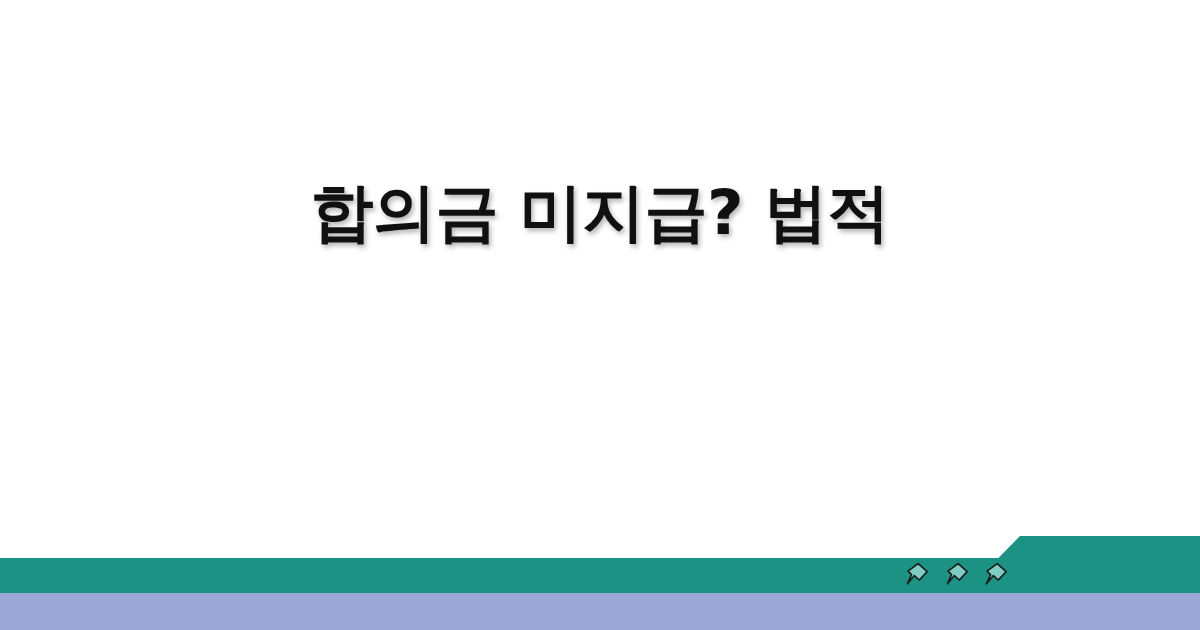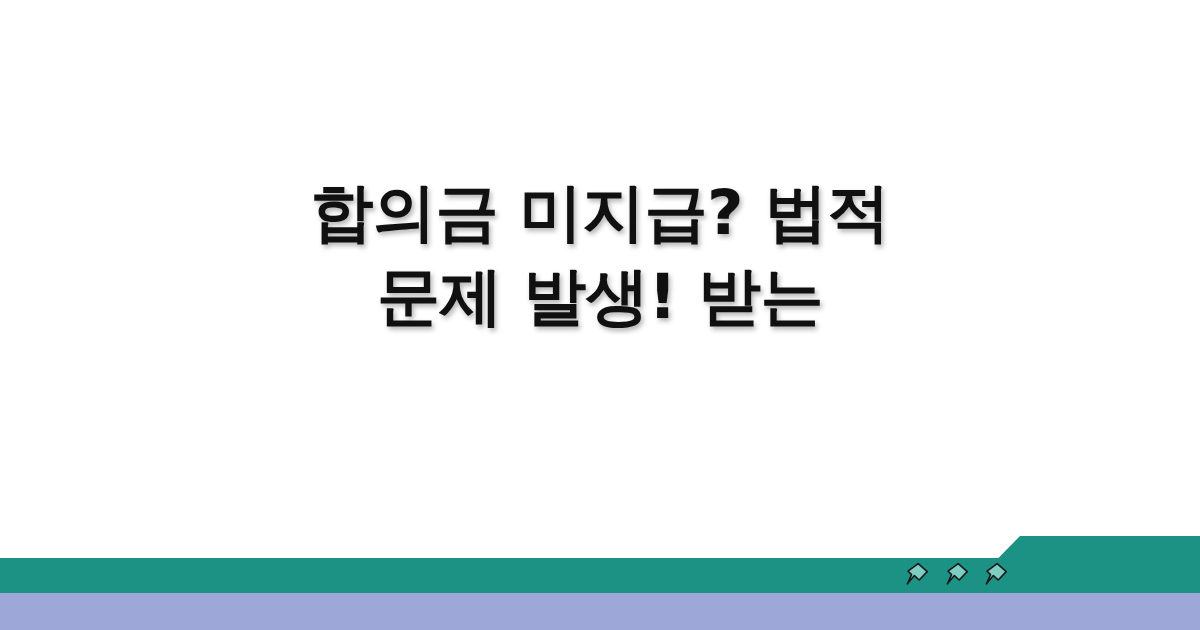--- a/index.html
+++ b/index.html
@@ -91,21 +91,21 @@
   .sparkle-row svg { display: block; }
 </style>
 </head>
 <body>
 
 <div class="canvas" style="--bg: #FFFFFF; --ink: #101010; --teal: #1B9283; --periwinkle: #9DA8D8;">
 
   <div class="title-block">
     <h1 class="headline">
       <span>합의금 미지급? 법적</span><br>
-      <span>문제 발생! 받는</span><br>
+      <br>
     </h1>
   </div>
 
   <div class="band-teal"></div>
 
   <div class="sparkle-row">
 
     <span>
       <svg width="26" height="26" viewBox="0 0 26 26" aria-hidden="true">
         <path d="M13.2 2.6 L22.2 10.6 L14.2 19.0 L9.4 14.6 L2.4 22.8 L6.6 13.6 L3.0 10.2 Z" fill="#7FCDC2" stroke="#1A1A1A" stroke-width="1.6" stroke-linejoin="round"></path>

